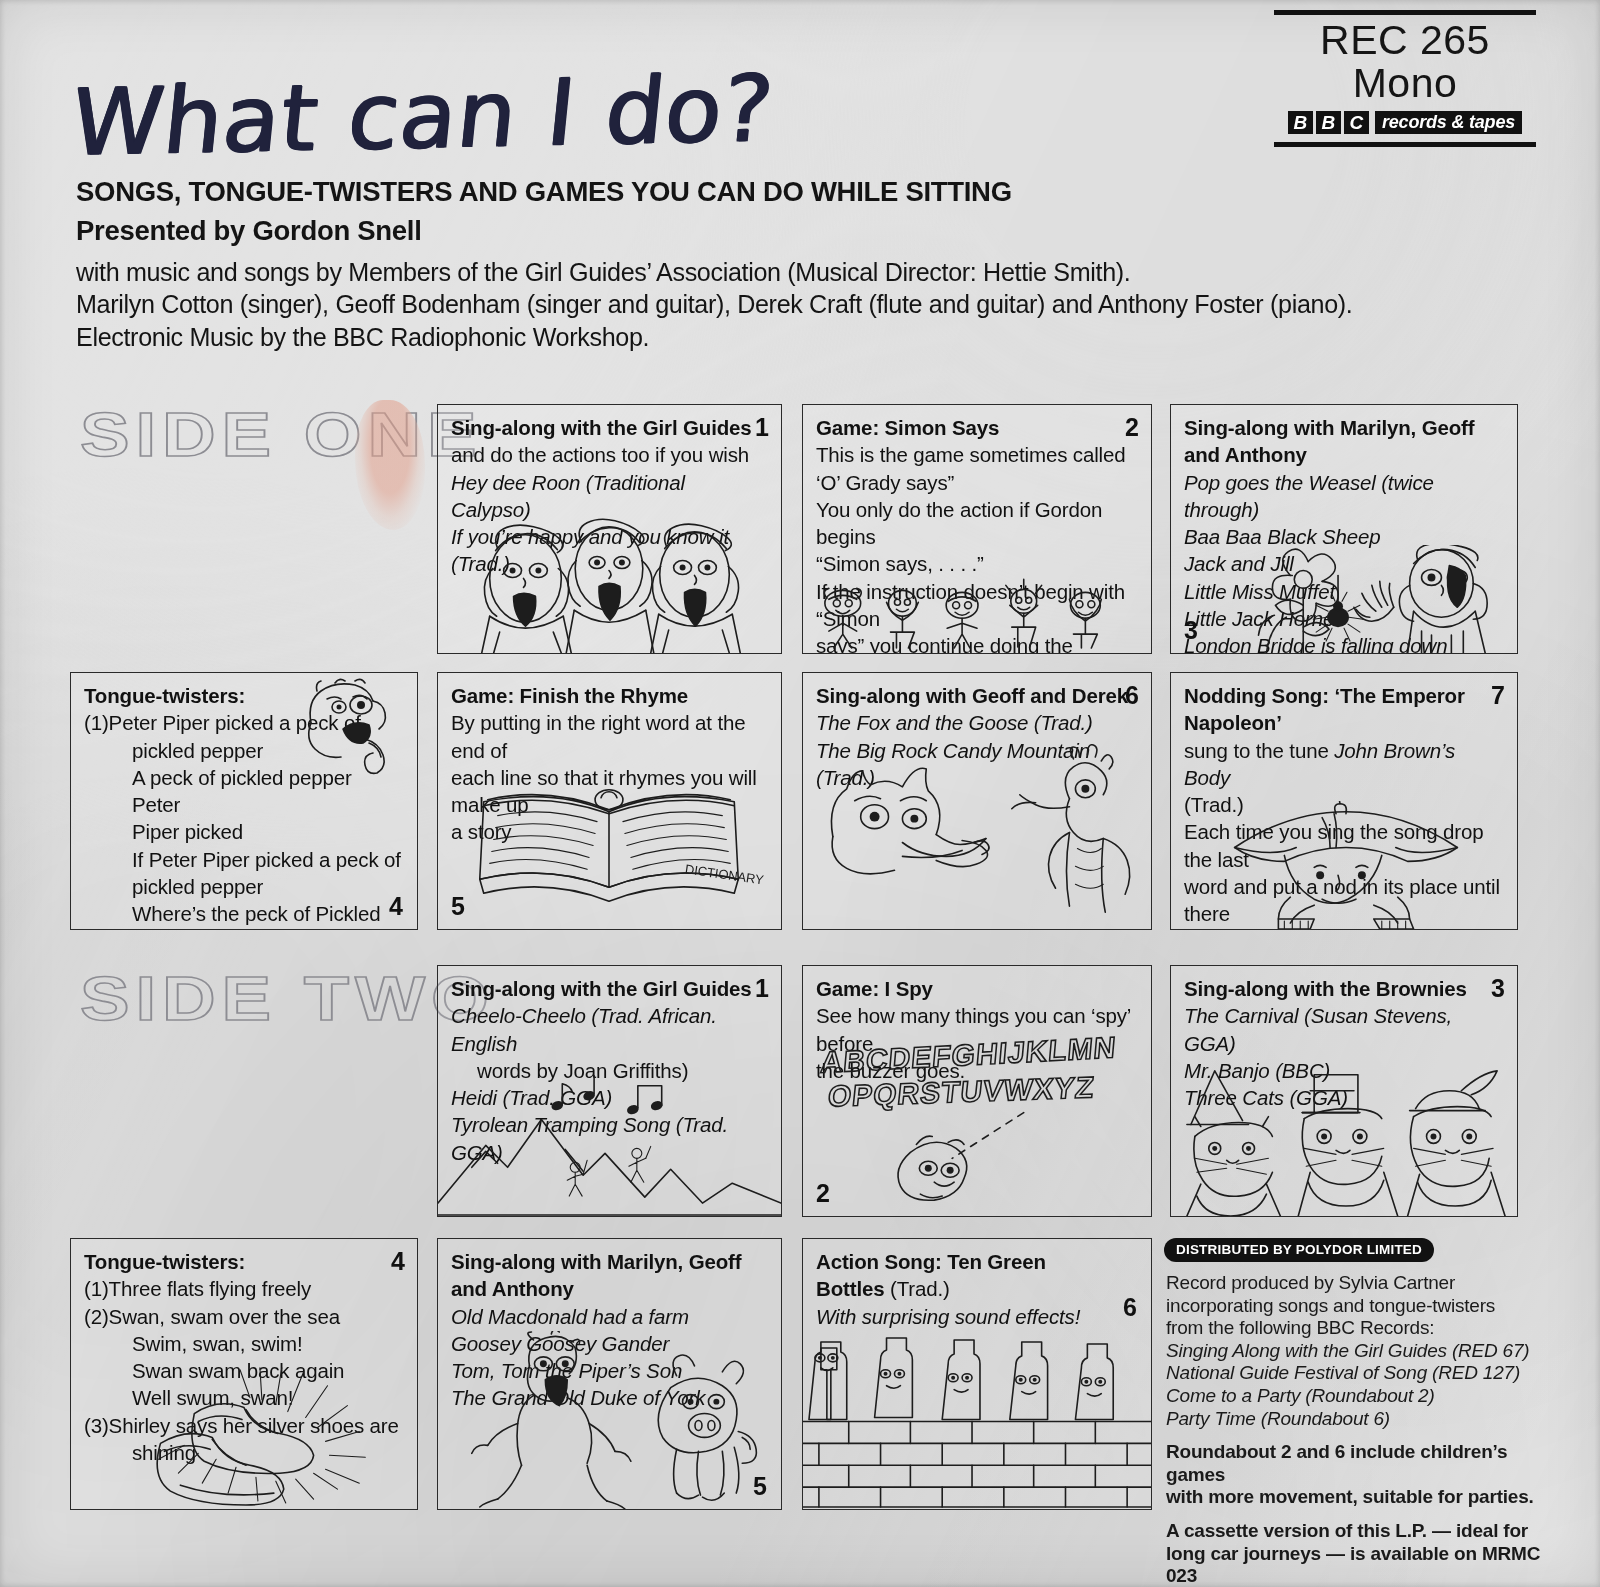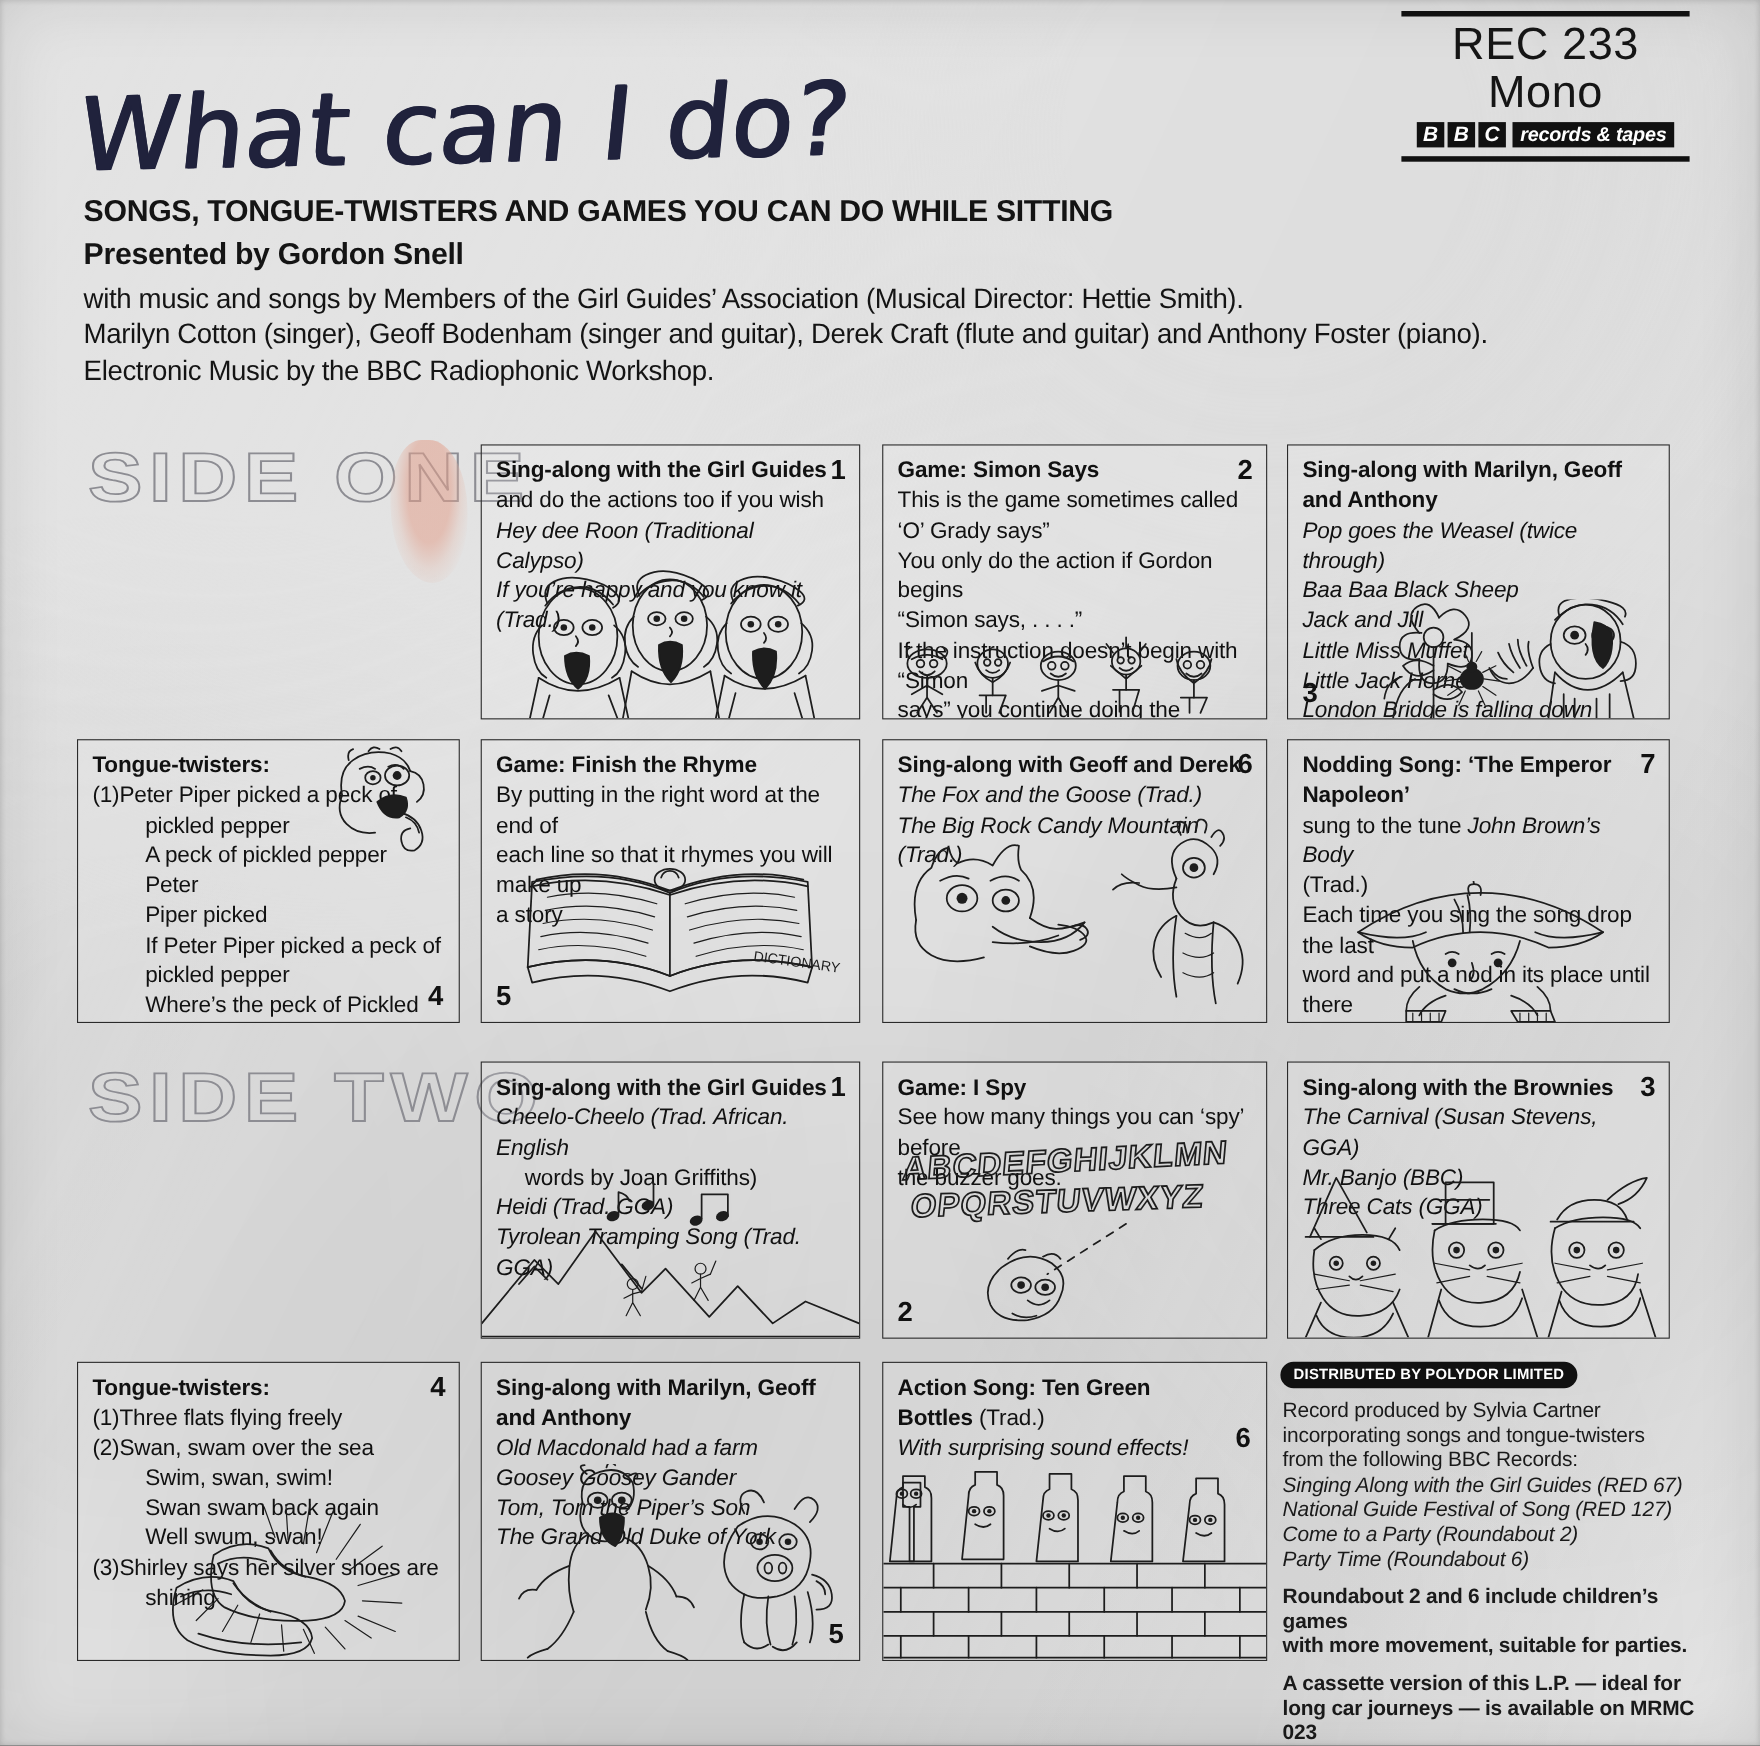--- a/index.html
+++ b/index.html
@@ -146,21 +146,21 @@
   #backcredits .bc.it{font-style:italic;}
   #backcredits .bc.bold{font-weight:bold;}
   #backcredits .sp{height:11px;}
 </style>
 </head>
 <body>
 
 <div id="sleeve">
 
   <div id="cat-box">
-    <div id="cat-num">REC 233 Mono</div>
+    <div id="cat-num">REC 265 Mono</div>
     <div id="bbc-logo">
       <span class="bbc-sq">B</span>
       <span class="bbc-sq">B</span>
       <span class="bbc-sq">C</span>
       <span id="records-tapes">records &amp; tapes</span>
     </div>
   </div>
 
   <div id="title">What can I do?</div>
   <div id="subtitle">SONGS, TONGUE-TWISTERS AND GAMES YOU CAN DO WHILE SITTING</div>

